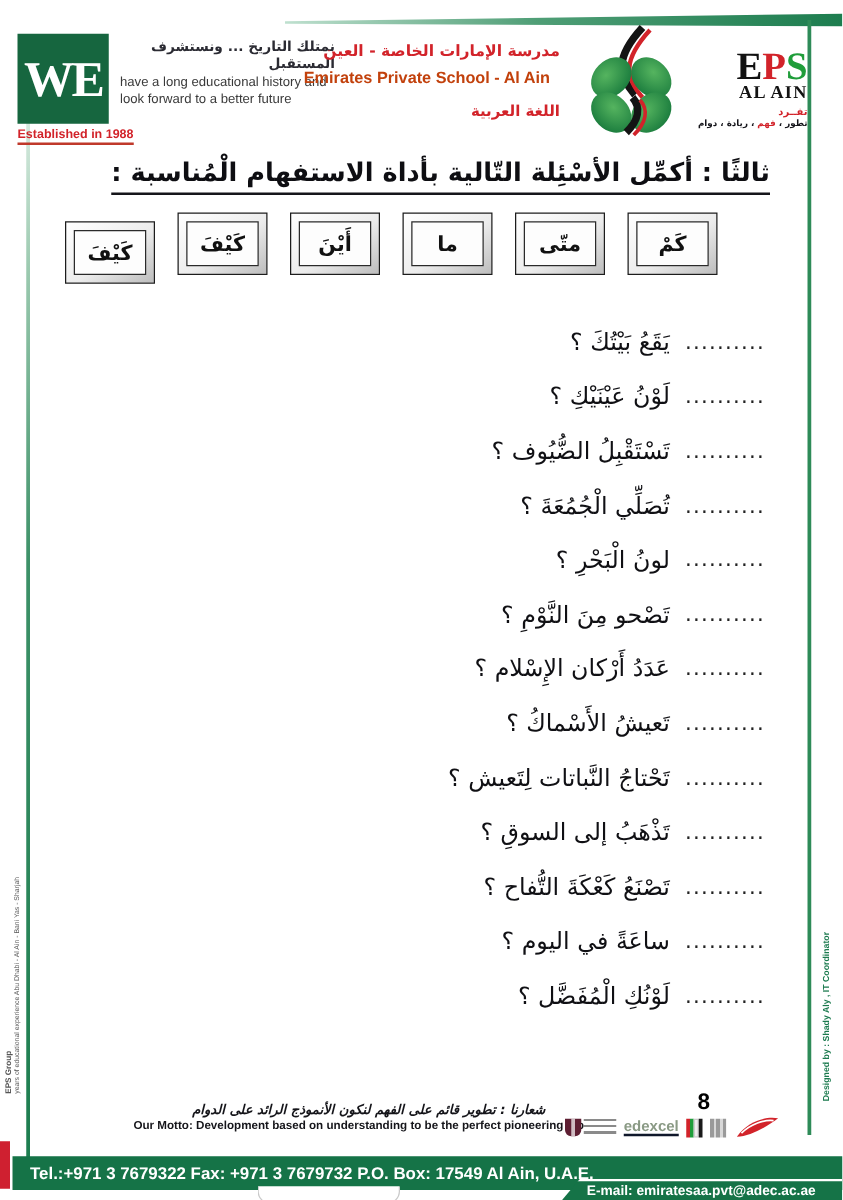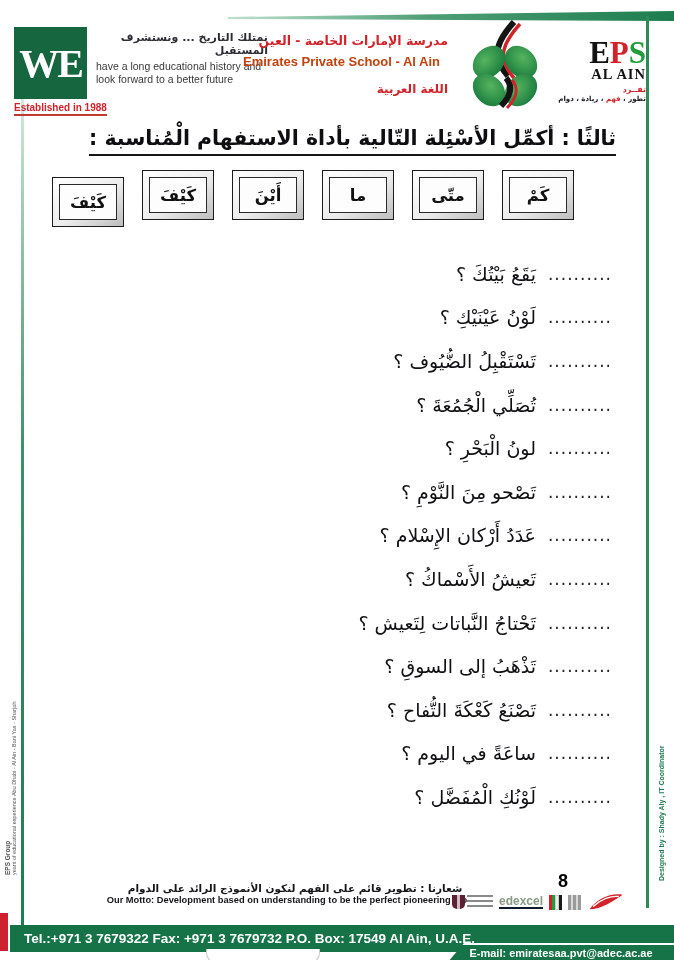--- a/index.html
+++ b/index.html
@@ -57,21 +57,21 @@
 
   
   .questions{position:absolute;left:100px;right:62px;top:252px;}
   .q-row{height:43.6px;display:flex;direction:rtl;align-items:center;gap:12px;
     font-size:19px;color:#101014;}
   .q-blank{font-size:17px;letter-spacing:1px;color:#222;}
   .q-text{white-space:nowrap;}
 
   
   .motto{position:absolute;left:105px;top:882px;width:380px;text-align:center;color:#15151a;}
-  .motto .ar{font-size:10.5px;font-weight:bold;direction:rtl;}
+  .motto .ar{font-size:10.5px;font-weight:bold;direction:rtl;font-style:italic;}
   .motto .en{font-family:"Liberation Sans",sans-serif;font-size:9.3px;font-weight:bold;margin-top:1px;}
   .page-num{position:absolute;left:558px;top:871px;font-size:18px;font-weight:bold;color:#000;
     font-family:"Liberation Sans",sans-serif;}
   .logos-row{position:absolute;left:452px;top:887px;width:208px;height:30px;display:flex;
     align-items:center;gap:6px;}
   .cam{display:flex;gap:2px;align-items:flex-start;}
   .cam-shield{width:13px;height:14px;background:#5e1f33;border-radius:0 0 5px 5px;position:relative;}
   .cam-shield:before{content:"";position:absolute;left:5px;top:0;width:3px;height:14px;background:#fff;opacity:.7;}
   .cam-lines{width:26px;height:14px;background:repeating-linear-gradient(to bottom,#8a8a8a 0 2px,#fff 2px 5px);}
   .edexcel{font-family:"Liberation Sans",sans-serif;font-size:12px;font-weight:bold;color:#8a9a85;

